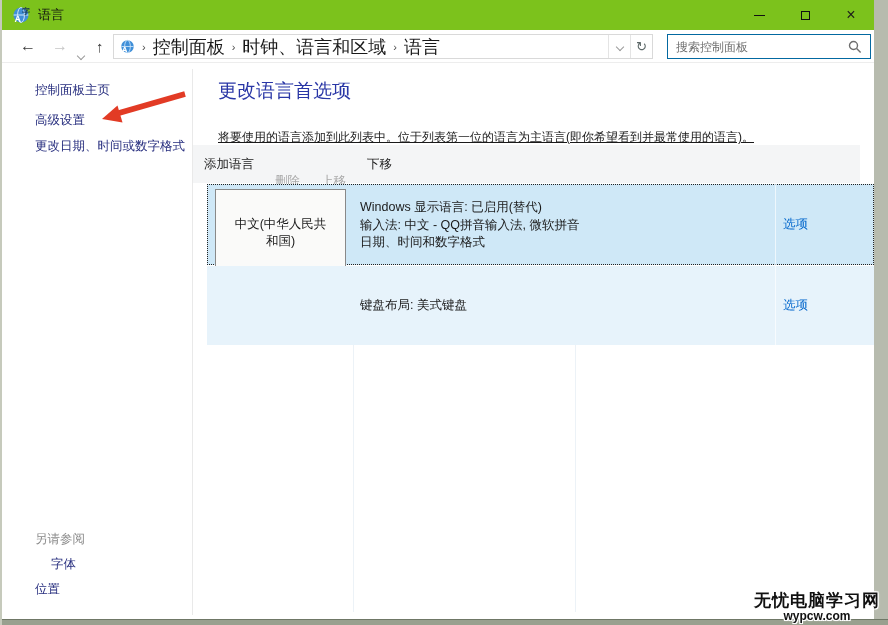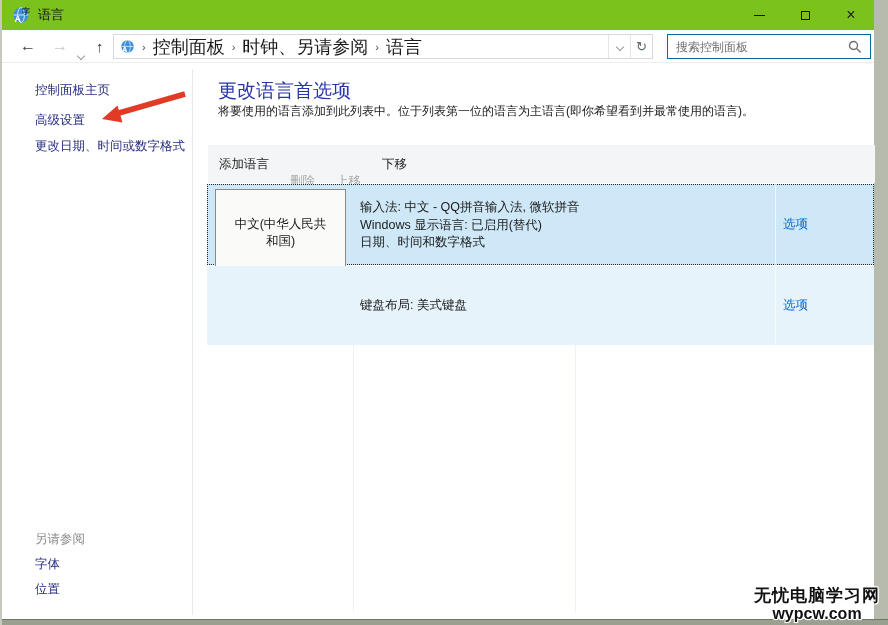--- a/index.html
+++ b/index.html
@@ -64,29 +64,29 @@
   .searchbox input::placeholder { color:#707070; opacity:1; }
   .searchbox svg { margin-right:8px; }
 
   
   .content { position:absolute; left:2px; top:63px; width:872px; height:556px; background:#fff; }
   .side-sep { position:absolute; left:190px; top:6px; width:1px; height:546px; background:#e9e9e9; }
 
   .side-link { position:absolute; left:33px; font-size:12.5px; color:#262d7e; white-space:nowrap; cursor:pointer; }
   .side-header { position:absolute; left:33px; font-size:12.5px; color:#8a8a8a; white-space:nowrap; }
   .sl-1 { top:19px; } .sl-2 { top:49px; } .sl-3 { top:75px; }
-  .sa-h { top:468px; } .sa-1 { top:493px; } .sa-2 { top:518px; }
+  .sa-h { top:468px; } .sa-1 { top:493px;margin-left:16px; } .sa-2 { top:518px; }
 
   .red-arrow { position:absolute; left:91px; top:23px; pointer-events:none; }
 
   .page-title { position:absolute; left:216px; top:15px; font-size:19px; font-weight:400; color:#2936a6; }
-  .page-desc  { position:absolute; left:216px; top:40px; font-size:12px; color:#1a1a1a; }
+  .page-desc  { position:absolute; left:216px; top:66px; font-size:12px; color:#1a1a1a;text-decoration:underline; }
 
   .list-toolbar {
-    position:absolute; left:206px; top:82px; width:667px; height:38px;
+    position:absolute; left:191px; top:82px; width:667px; height:38px;
     background:#f4f5f6; display:flex; align-items:center; padding-left:11px;
   }
   .tb-item { font-size:12.5px; color:#1a1a1a; margin-right:21px; cursor:pointer; }
   .tb-item.disabled { color:#a9a9a9; cursor:default;margin-top:34px; }
 
   .lang-row { position:absolute; left:205px; width:667px; }
   .row-1 { top:121px; height:81px; background:#cfe8f7; outline:1px dotted #222; outline-offset:-1px; }
   .row-2 { top:203px; height:79px; background:#e7f3fb; }
   .lang-row .col-sep { position:absolute; left:568px; top:0; bottom:0; width:1px; background:rgba(255,255,255,0.65); }
   .name-box {
@@ -107,21 +107,21 @@
   .grid-vline { position:absolute; top:282px; width:1px; height:267px; background:#ecf2f7; }
   .gv-1 { left:351px; } .gv-2 { left:573px; }
 
   
   .watermark {
     position:absolute; right:8px; bottom:2px; text-align:center; z-index:5;
     font-weight:bold; color:#111; line-height:1.12;
     text-shadow:-1px -1px 0 #fff, 1px -1px 0 #fff, -1px 1px 0 #fff, 1px 1px 0 #fff, 0 0 3px #fff;
   }
   .wm-1 { font-size:17px; letter-spacing:1px;margin-top:44px; }
-  .wm-2 { font-size:16px; }
+  .wm-2 { font-size:12px; }
 </style>
 </head>
 <body>
 
 <div id="screen">
 
   <div class="band shadow-right"></div>
   <div class="band shadow-bottom"></div>
   <div class="band shadow-left"></div>
 
@@ -156,21 +156,21 @@
     <div class="addressbar">
       <svg class="crumb-icon" width="15" height="15" viewBox="0 0 18 18">
         <circle cx="9" cy="9" r="7.5" fill="#3f8fd8"></circle>
         <ellipse cx="9" cy="9" rx="3.4" ry="7.5" fill="none" stroke="#cfe6fa" stroke-width="1"></ellipse>
         <line x1="1.6" y1="9" x2="16.4" y2="9" stroke="#cfe6fa" stroke-width="1"></line>
         <text x="2.5" y="16" font-size="9" fill="#ffffff" font-weight="bold">A</text>
       </svg>
       <span class="crumb-sep">›</span>
       <span class="crumb">控制面板</span>
       <span class="crumb-sep">›</span>
-      <span class="crumb">时钟、另请参阅</span>
+      <span class="crumb">时钟、语言和区域</span>
       <span class="crumb-sep">›</span>
       <span class="crumb">语言</span>
       <span class="addr-spacer"></span>
       <span class="addr-btn">
           <span class="chev"></span>
         </span>
       <span class="addr-btn">
           <span class="refresh-glyph">↻</span>
         </span>
     </div>
@@ -207,22 +207,22 @@
       <span class="tb-item">添加语言</span>
       <span class="tb-item disabled">删除</span>
       <span class="tb-item disabled">上移</span>
       <span class="tb-item">下移</span>
     </div>
 
     <div class="lang-row row-1">
       <div class="col-sep"></div>
       <div class="name-box">中文(中华人民共和国)</div>
       <div class="details">
+        <div>Windows 显示语言: 已启用(替代)</div>
         <div>输入法: 中文 - QQ拼音输入法, 微软拼音</div>
-        <div>Windows 显示语言: 已启用(替代)</div>
         <div>日期、时间和数字格式</div>
       </div>
       <span class="options-link">选项</span>
     </div>
 
     <div class="lang-row row-2">
       <div class="col-sep"></div>
       <div class="details">
         <div>键盘布局: 美式键盘</div>
       </div>

